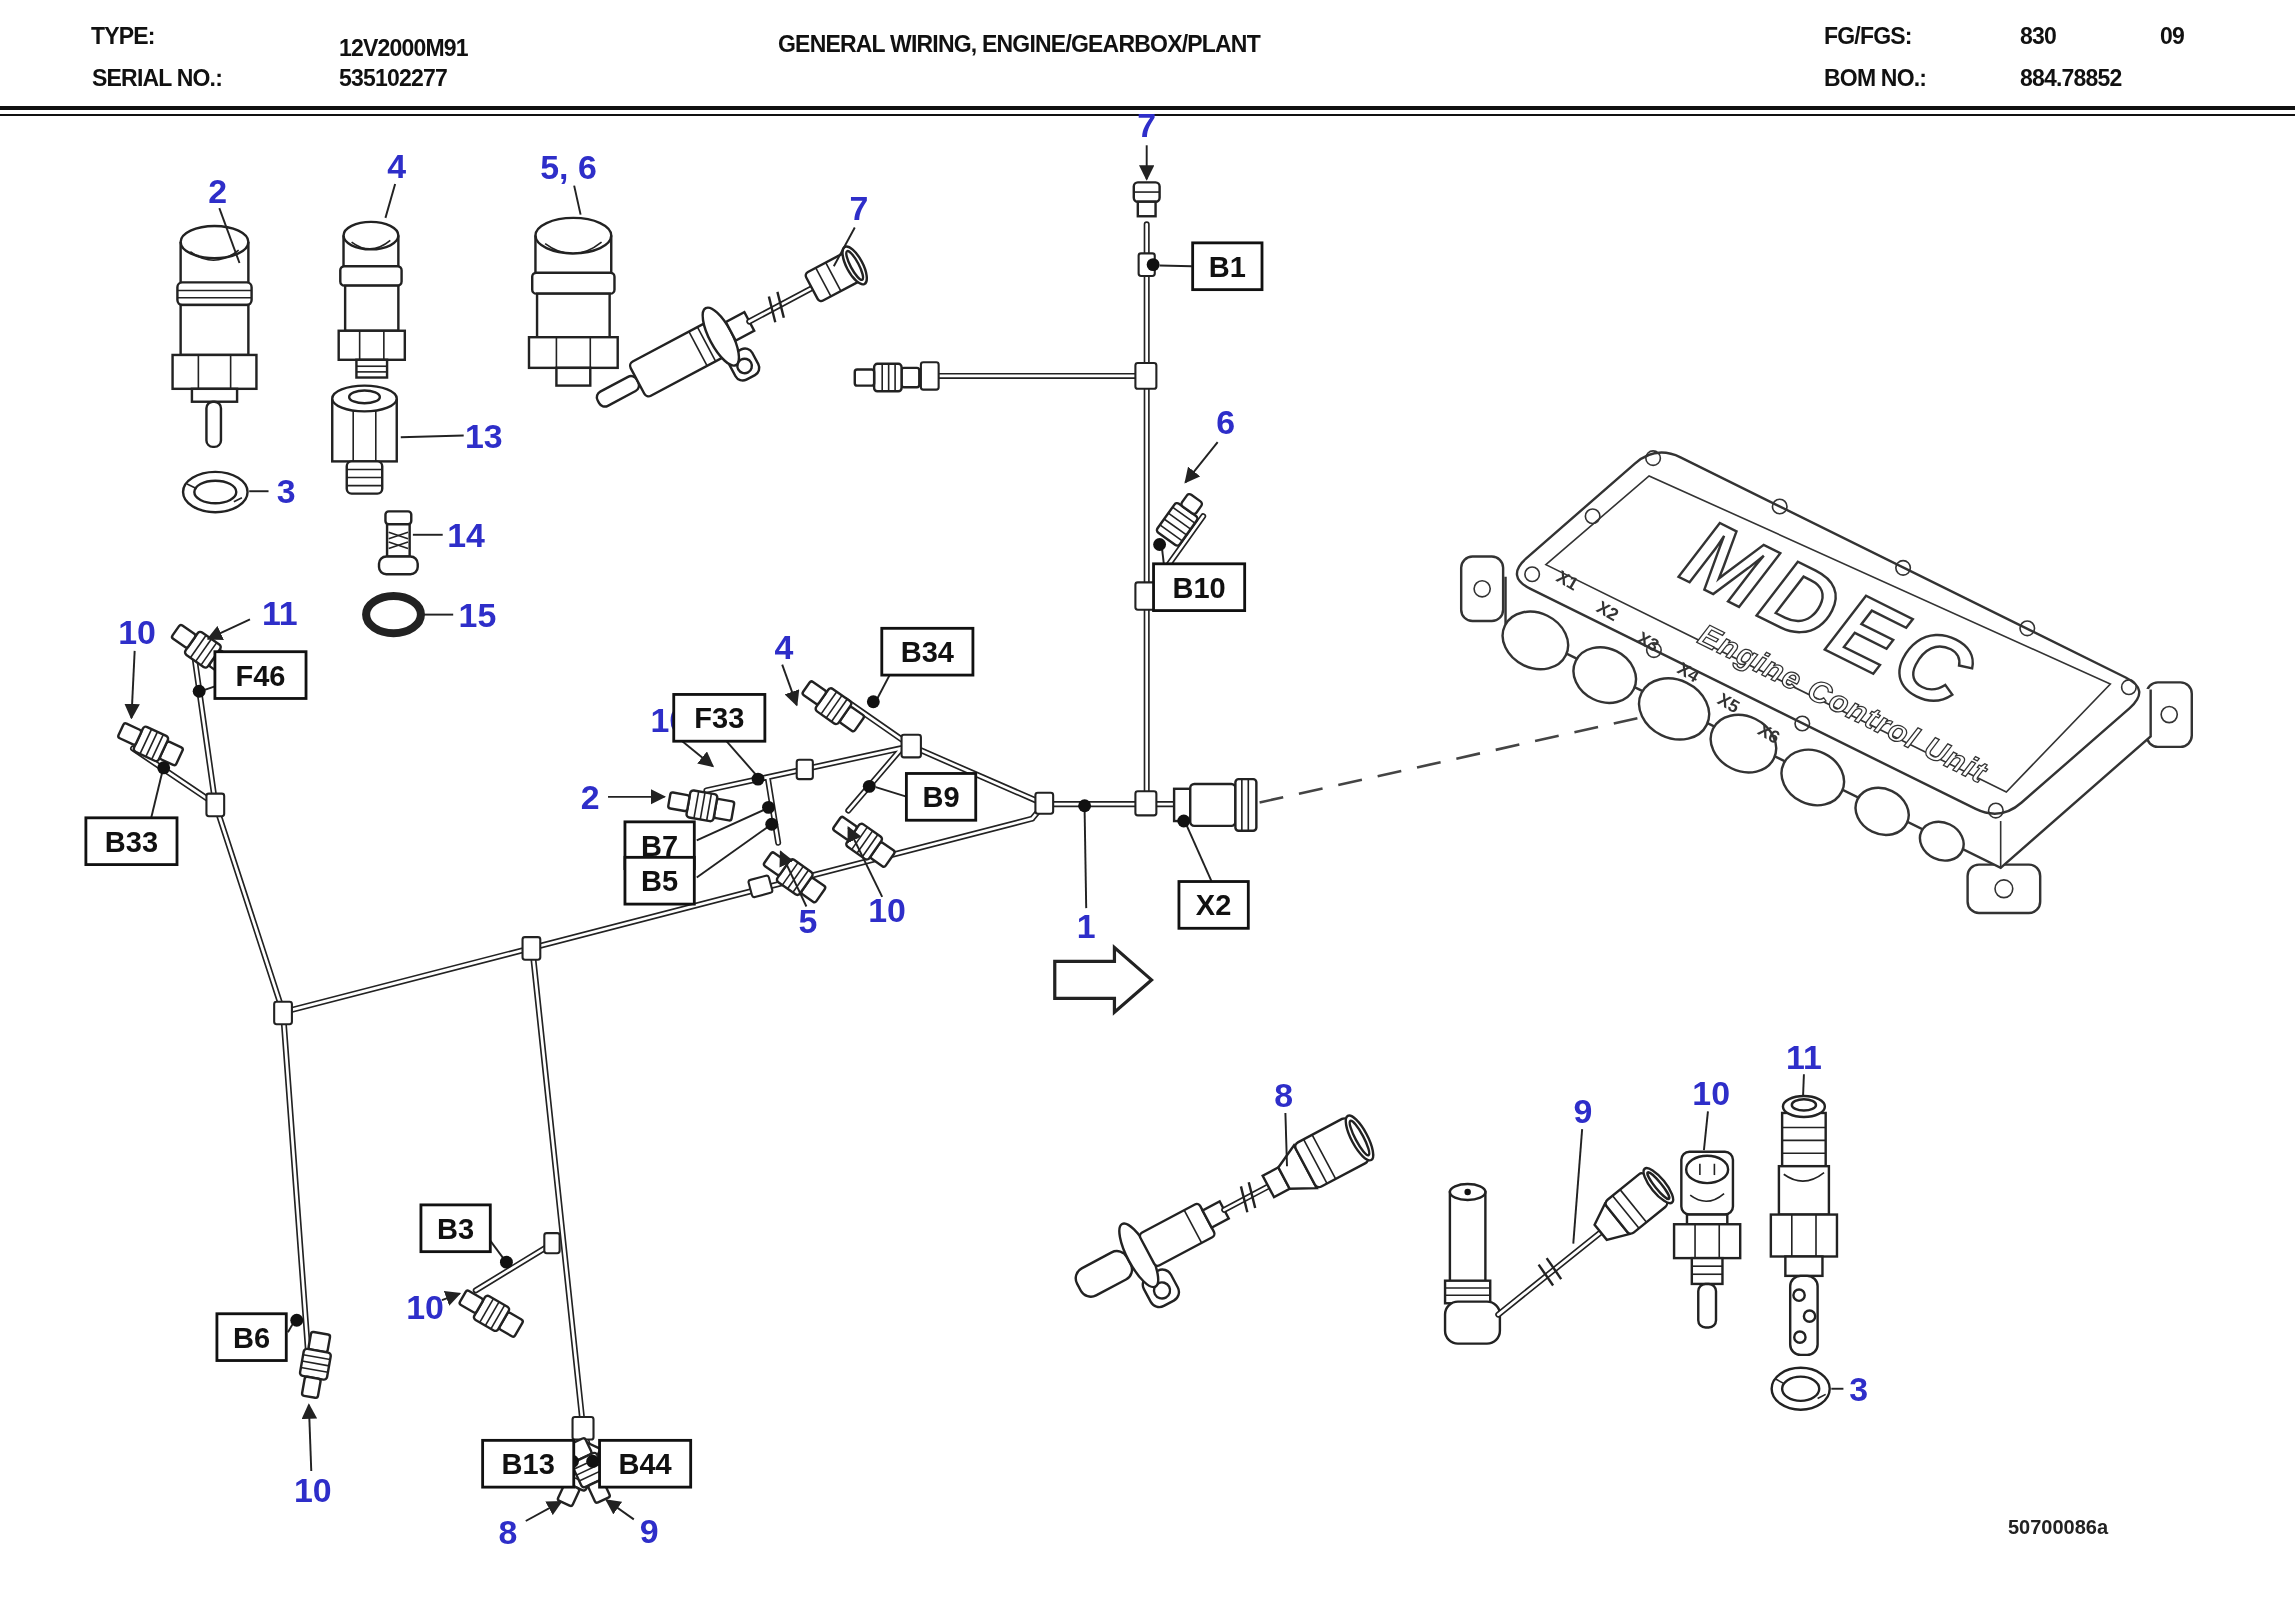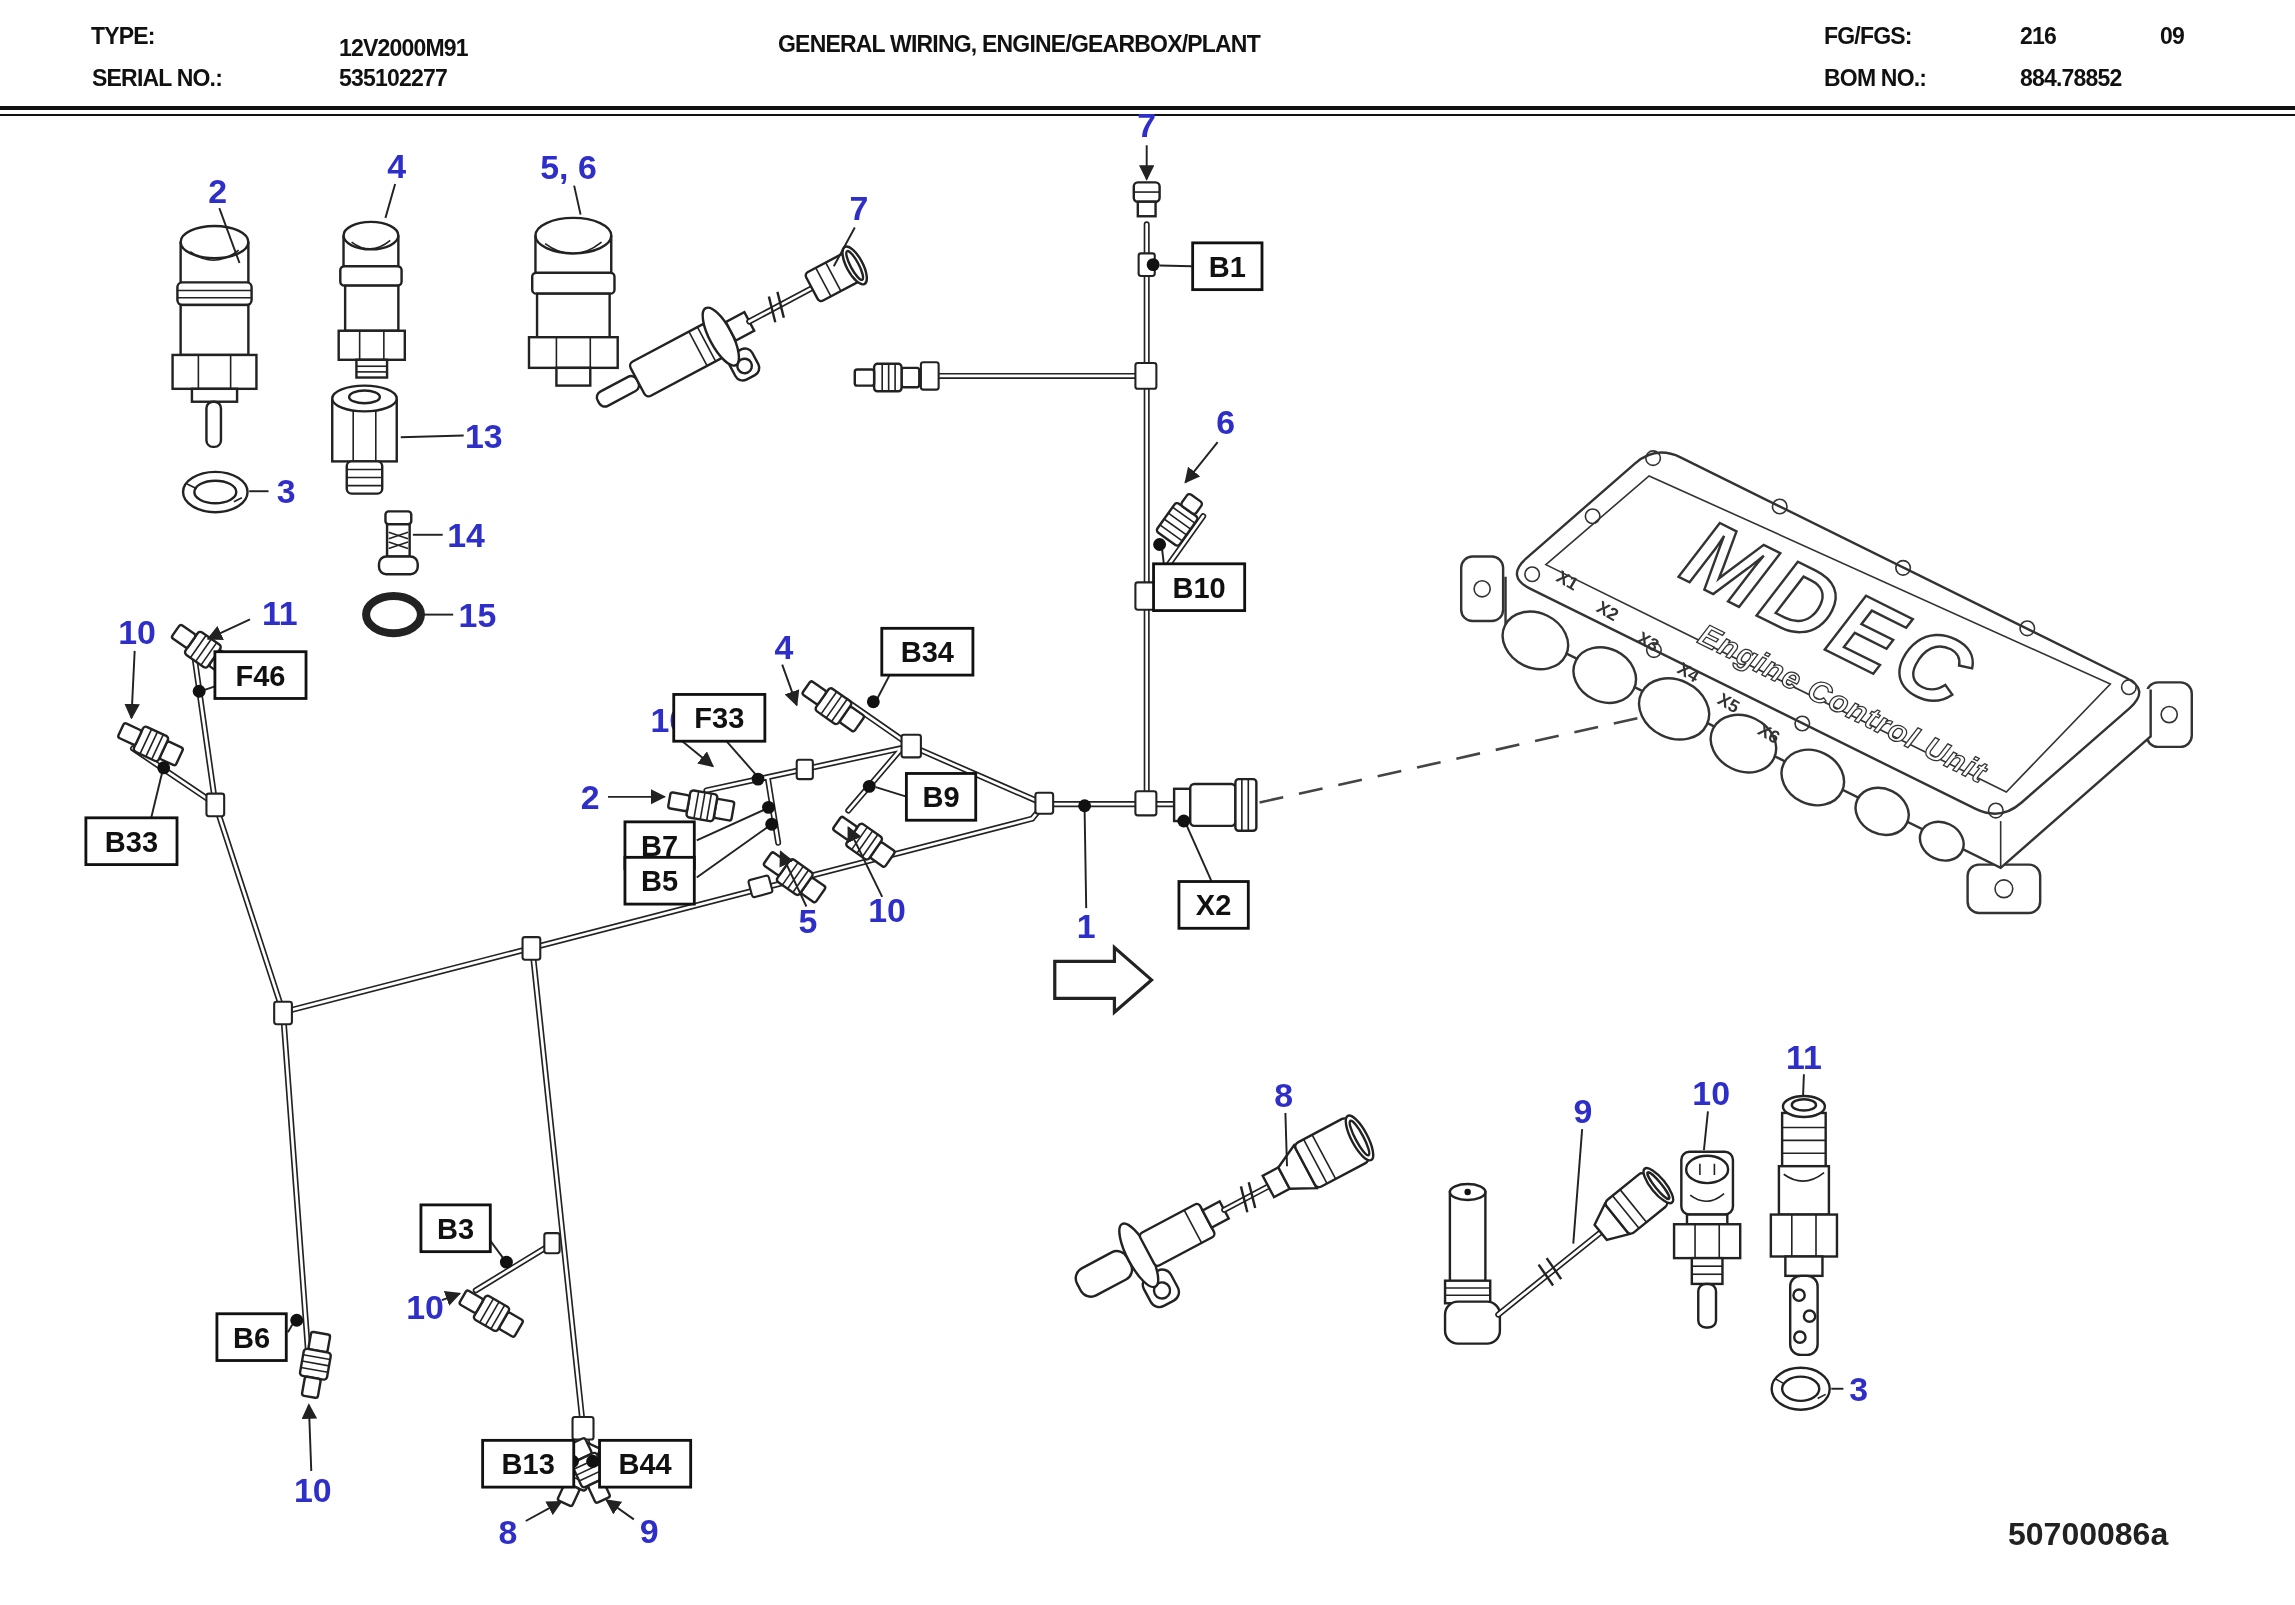--- a/index.html
+++ b/index.html
@@ -1,20 +1,20 @@
 <!DOCTYPE html>
 <html style="font-size:13px"><head>
 <meta charset="utf-8">
 <style>
   html,body{margin:0;padding:0;background:#e8e8e8;}
   .page{position:relative;width:2295px;height:1605px;background:#fff;overflow:hidden;
         font-family:"Liberation Sans",sans-serif;color:#111;}
   .hdr{position:absolute;font-weight:bold;font-size:23px;letter-spacing:-0.8px;white-space:nowrap;}
   .rule{position:absolute;left:0;width:2295px;background:#111;}
-  .drawno{position:absolute;font-size:32px;font-weight:600;color:#222;letter-spacing:0;text-align:right;}
+  .drawno{position:absolute;font-size:20px;font-weight:600;color:#222;letter-spacing:0;text-align:right;}
   svg{position:absolute;left:0;top:0;}
   .tube-outer{stroke:#222;stroke-width:7.5;fill:none;stroke-linecap:round;}
   .tube-inner{stroke:#fff;stroke-width:3.4;fill:none;stroke-linecap:round;}
   .ln{stroke:#222;stroke-width:3;fill:none;}
   .shape{fill:#fff;stroke:#222;stroke-width:3;}
   .thin{stroke:#222;stroke-width:2;fill:none;}
   .jx{fill:#fff;stroke:#222;stroke-width:2.6;}
   .dot{fill:#111;stroke:none;}
   .leader{stroke:#222;stroke-width:2.4;fill:none;}
   .arrow{marker-end:url(#ah);}
@@ -34,21 +34,21 @@
 <body>
 
 <div class="page">
 
   <div class="hdr" style="left:91px;top:22.6px">TYPE:</div>
   <div class="hdr" style="left:339px;top:35px">12V2000M91</div>
   <div class="hdr" style="left:92px;top:65px">SERIAL NO.:</div>
   <div class="hdr" style="left:339px;top:65px">535102277</div>
   <div class="hdr" style="left:778px;top:31px">GENERAL WIRING, ENGINE/GEARBOX/PLANT</div>
   <div class="hdr" style="left:1824px;top:22.6px">FG/FGS:</div>
-  <div class="hdr" style="left:2020px;top:22.6px">216</div>
+  <div class="hdr" style="left:2020px;top:22.6px">830</div>
   <div class="hdr" style="left:2160px;top:22.6px">09</div>
   <div class="hdr" style="left:1824px;top:65px">BOM NO.:</div>
   <div class="hdr" style="left:2020px;top:65px">884.78852</div>
   <div class="rule" style="top:106px;height:4px"></div>
   <div class="rule" style="top:114px;height:1.6px"></div>
 
   <svg width="2295" height="1605" viewBox="0 0 2846 1990">
     <defs>
       <marker id="ah" viewBox="0 0 10 10" refX="9" refY="5" markerWidth="8" markerHeight="8" orient="auto-start-reverse">
         <path d="M0,0 L10,5 L0,10 z" fill="#222"></path>

